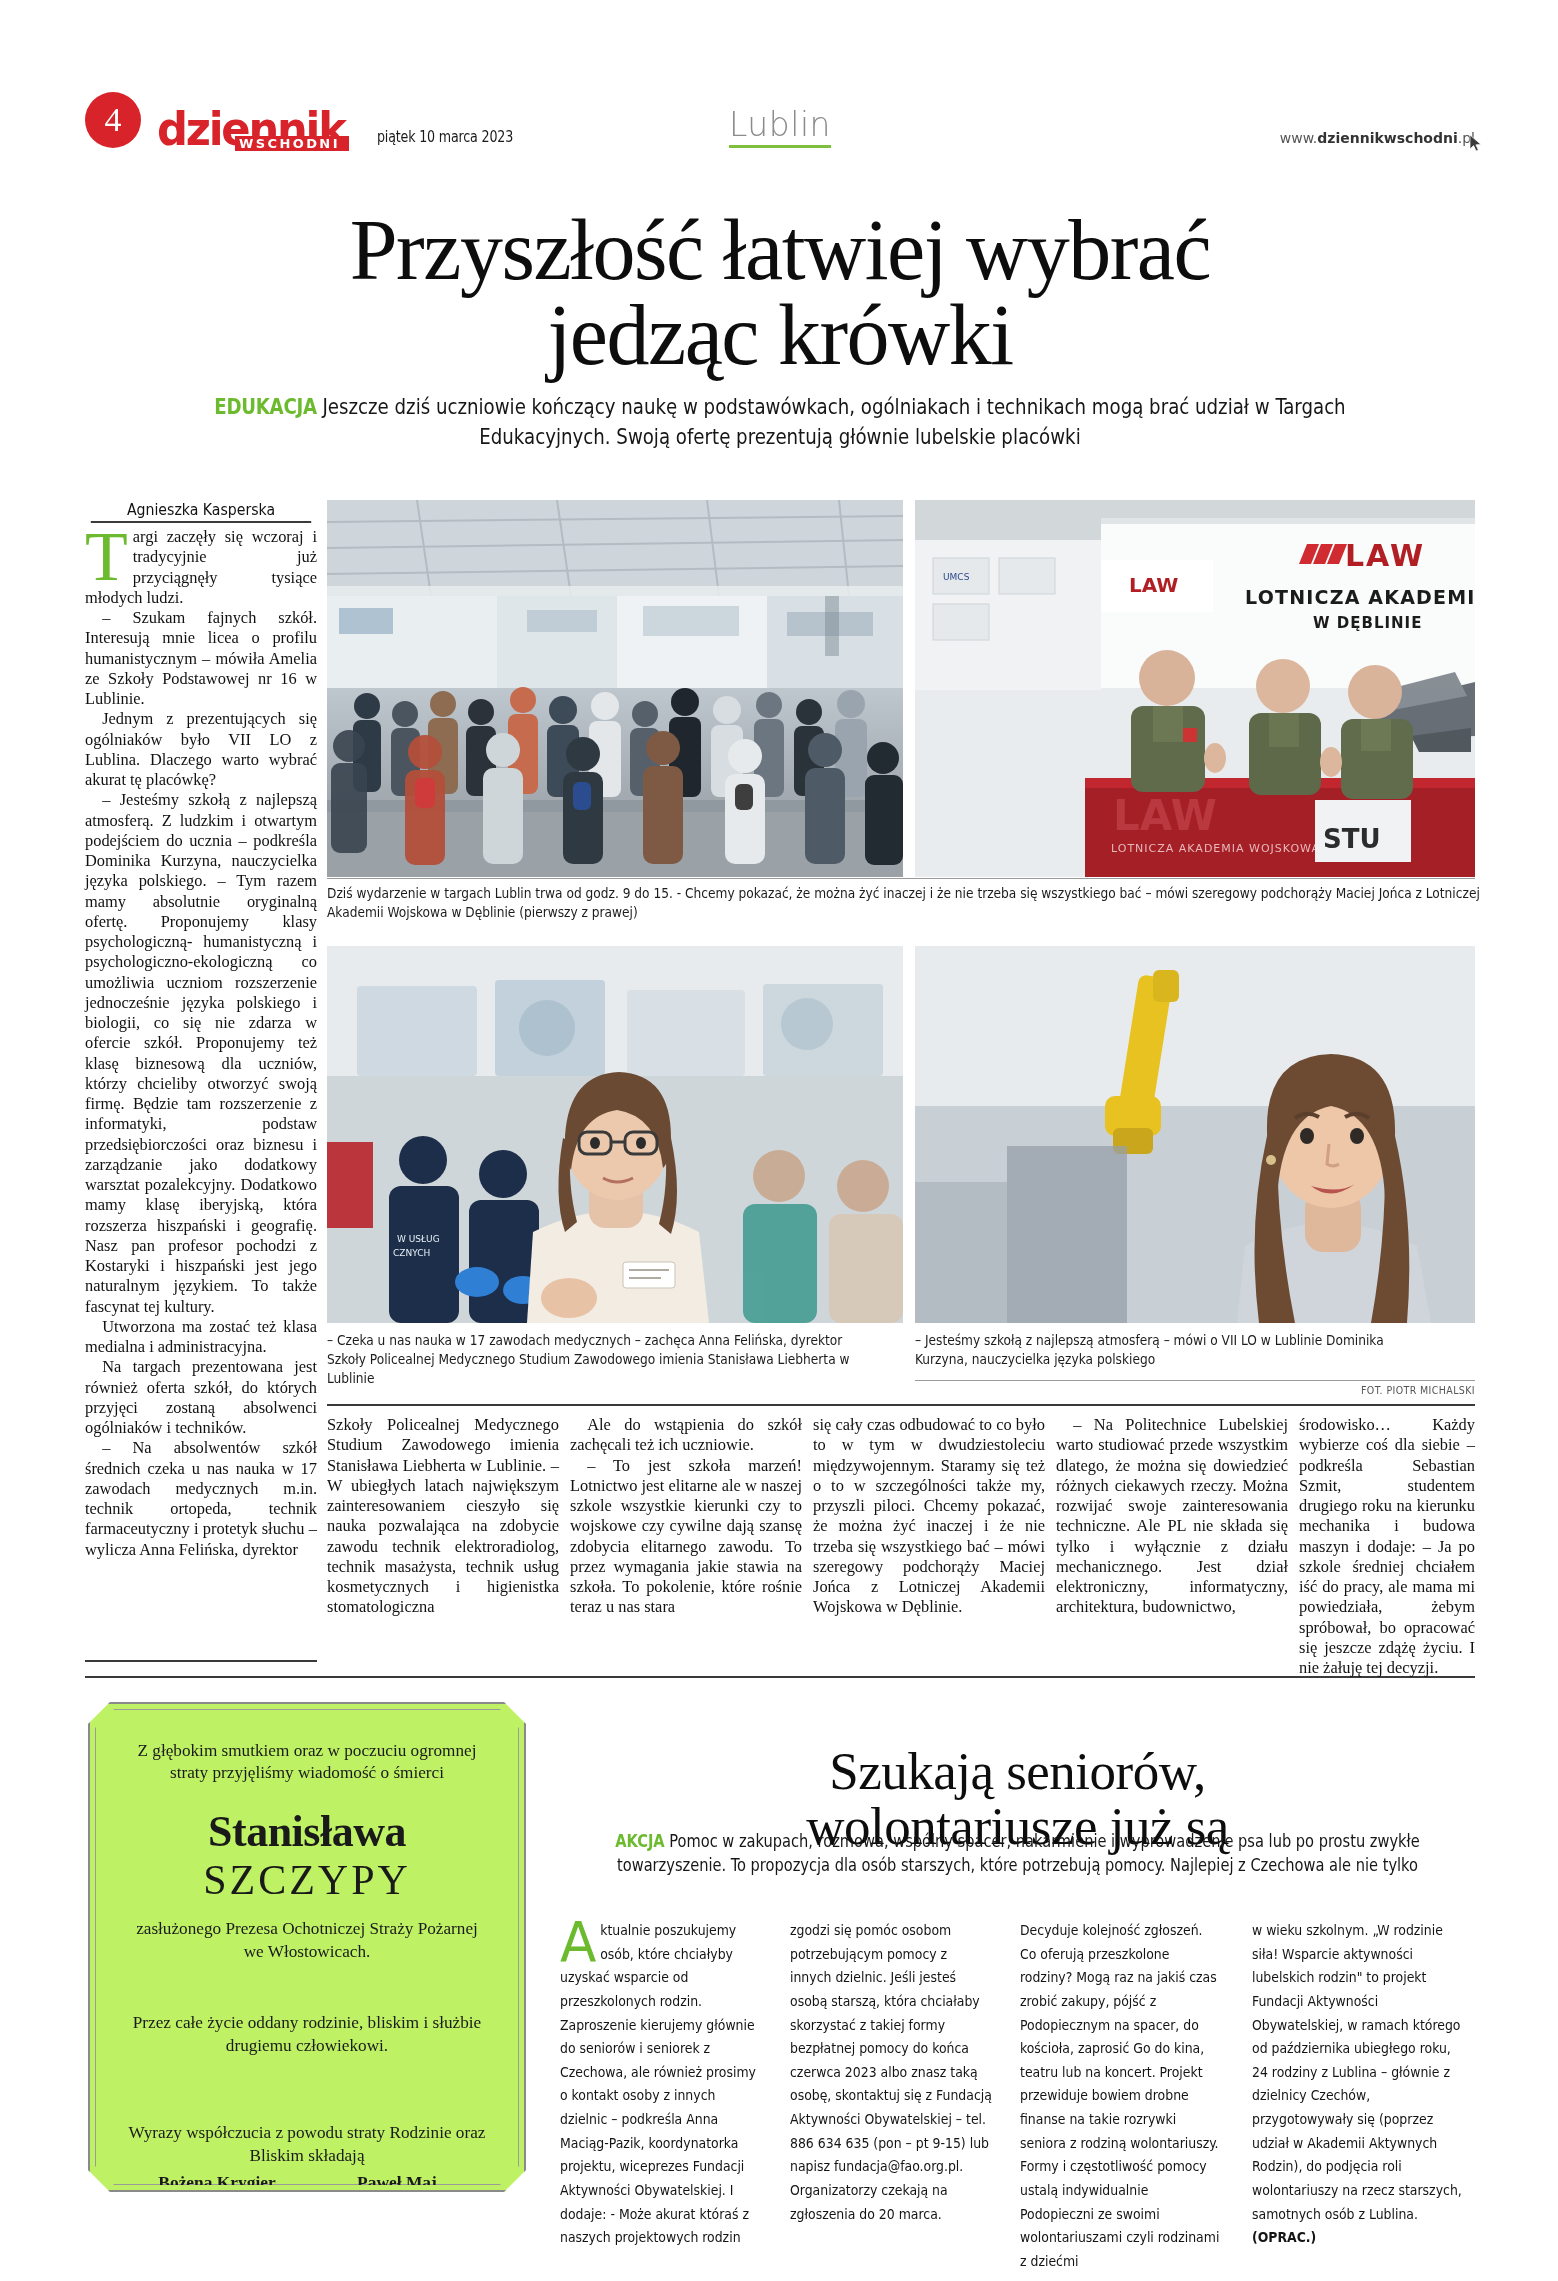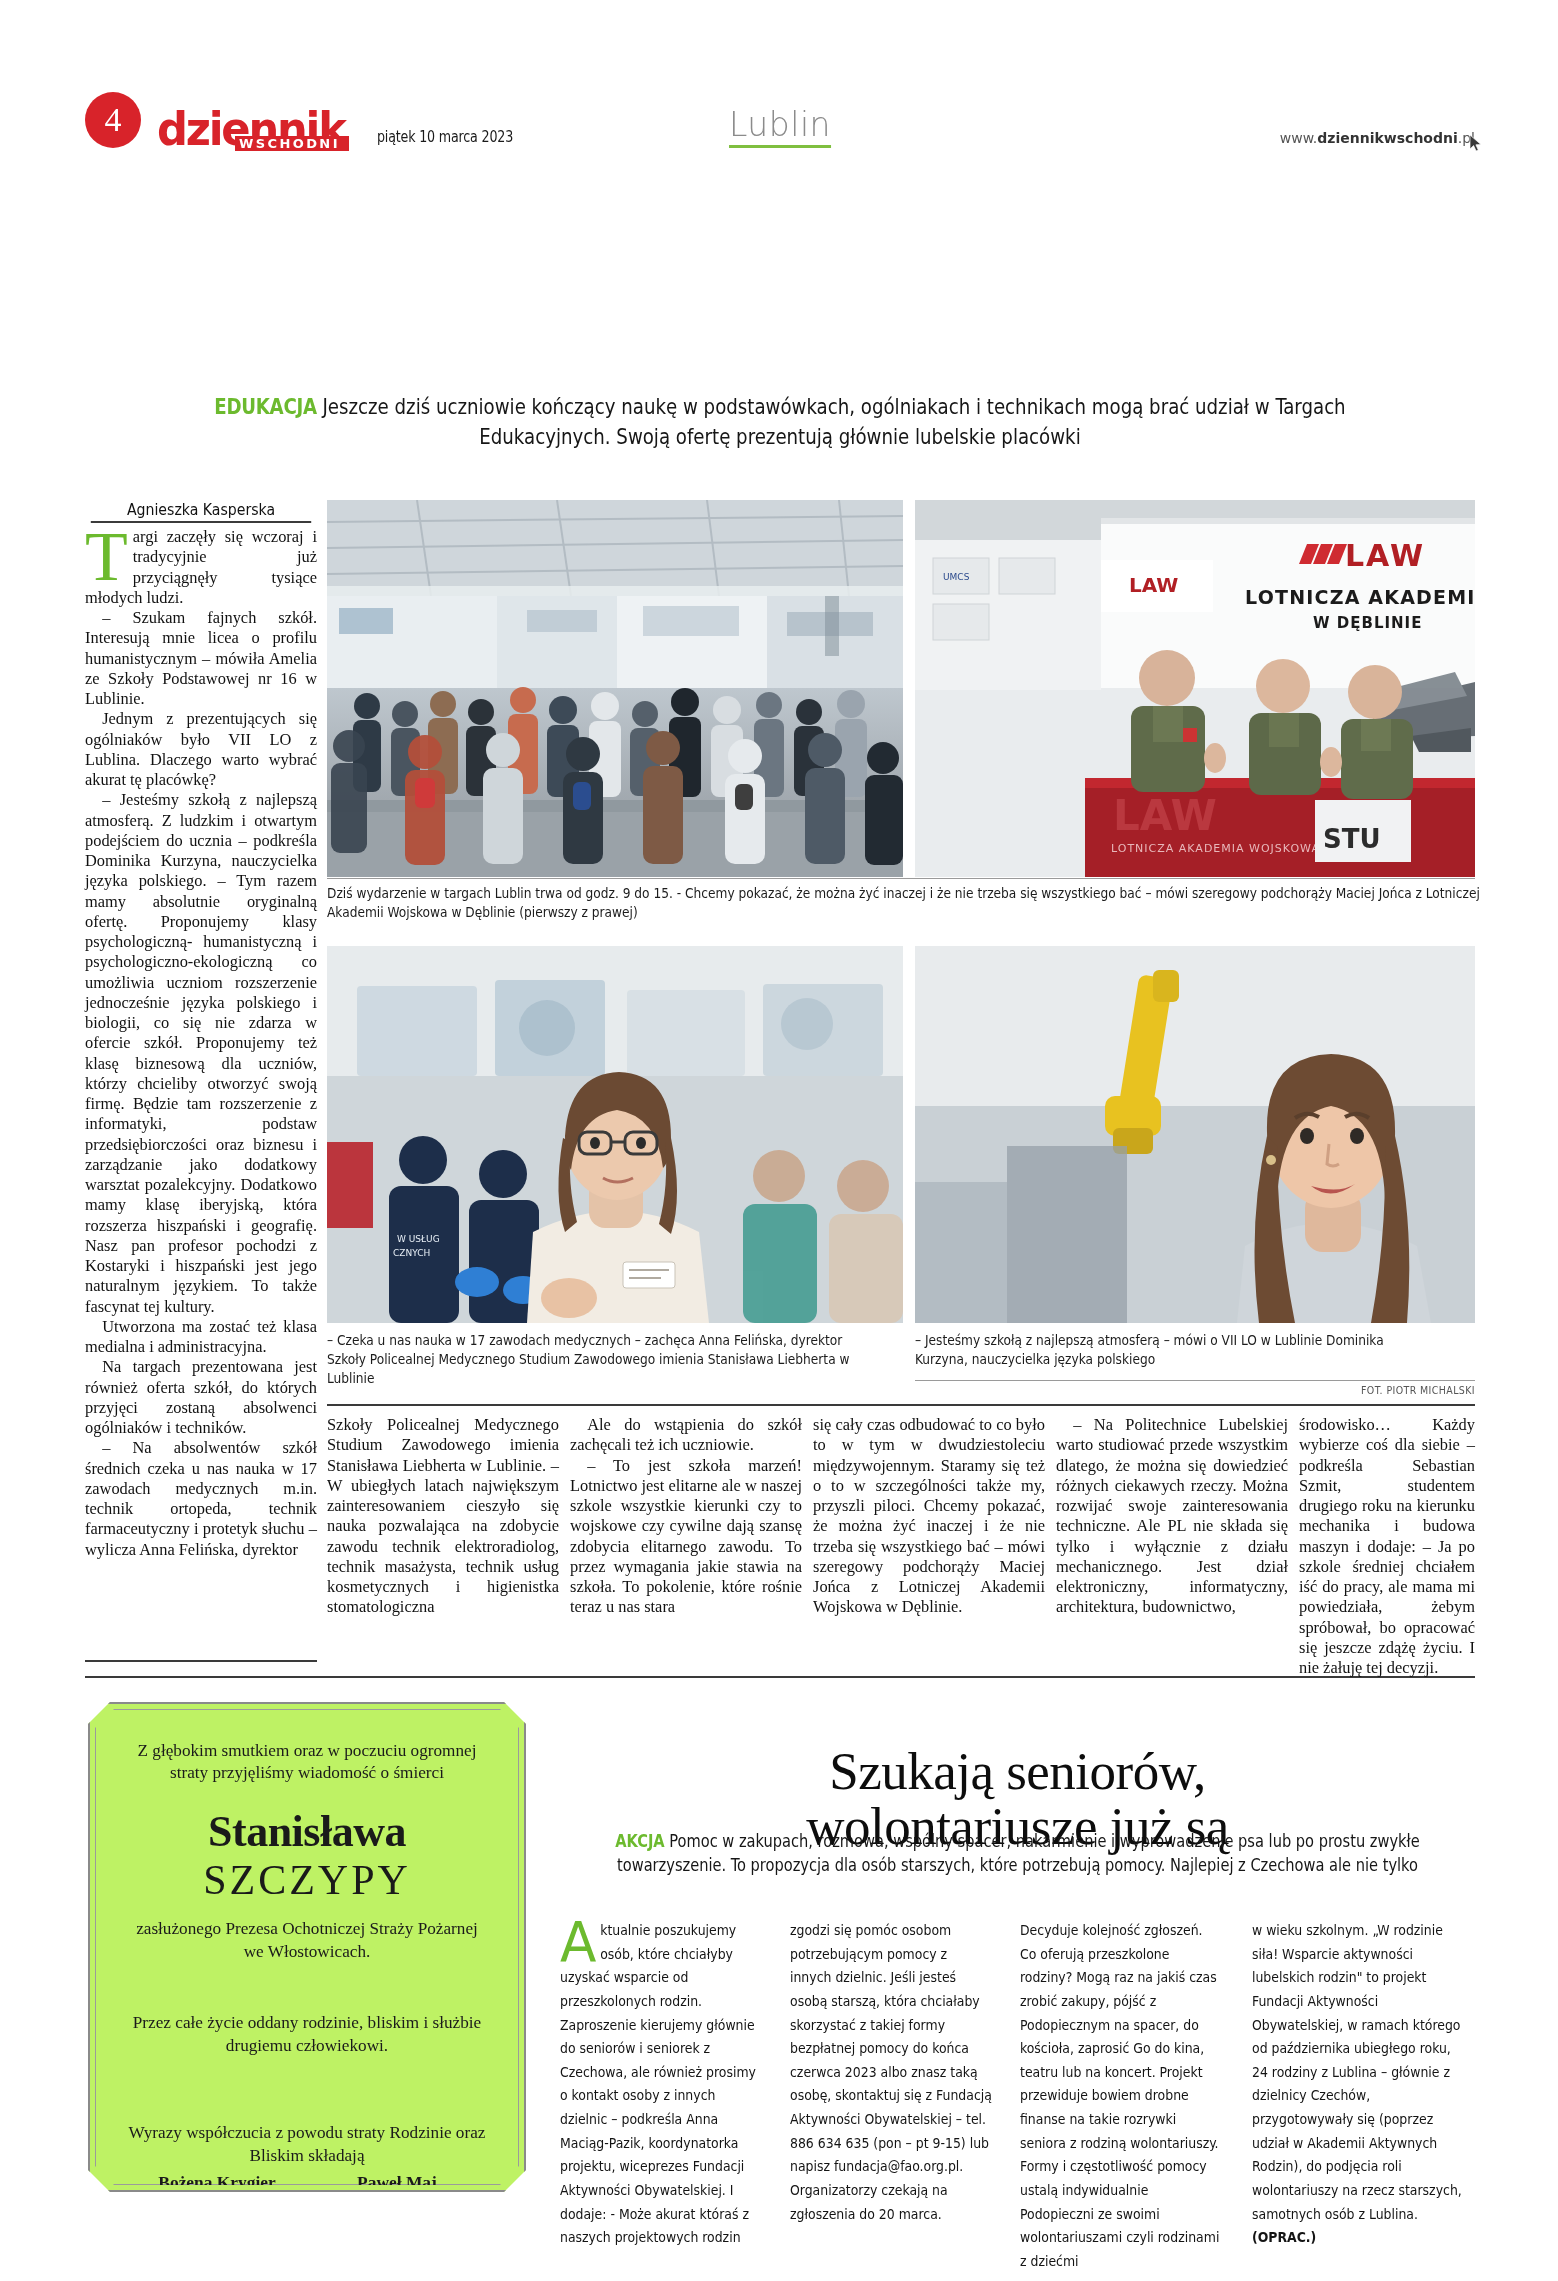--- a/index.html
+++ b/index.html
@@ -246,20 +246,24 @@
     </div>
 
     <div class="site-url">
       <span>www.</span><b>dziennikwschodni</b><span>.pl</span>
       <svg class="cursor-arrow" width="14" height="18" viewBox="0 0 14 18">
         <path d="M1 1 L1 15 L4.6 11.6 L7.1 17 L9.3 16 L6.9 10.8 L12 10.6 Z" fill="#3a3a3a" stroke="#fff" stroke-width="0.7"></path>
       </svg>
     </div>
   </div>
 
+  <h1 class="headline">
+    <span>Przyszłość łatwiej wybrać</span>
+    <span class="l2">jedząc krówki</span>
+  </h1>
 
   <div class="deck">
     <span class="kicker">EDUKACJA</span>
     <span>Jeszcze dziś uczniowie kończący naukę w podstawówkach, ogólniakach i technikach mogą brać udział w Targach Edukacyjnych. Swoją ofertę prezentują głównie lubelskie placówki</span>
   </div>
 
   <div class="byline">Agnieszka Kasperska</div>
 
   <div class="col1">
     <p class="first"><span class="dropcap">T</span><span>argi zaczęły się wczoraj i tradycyjnie już przyciągnęły tysiące młodych ludzi.</span></p>

